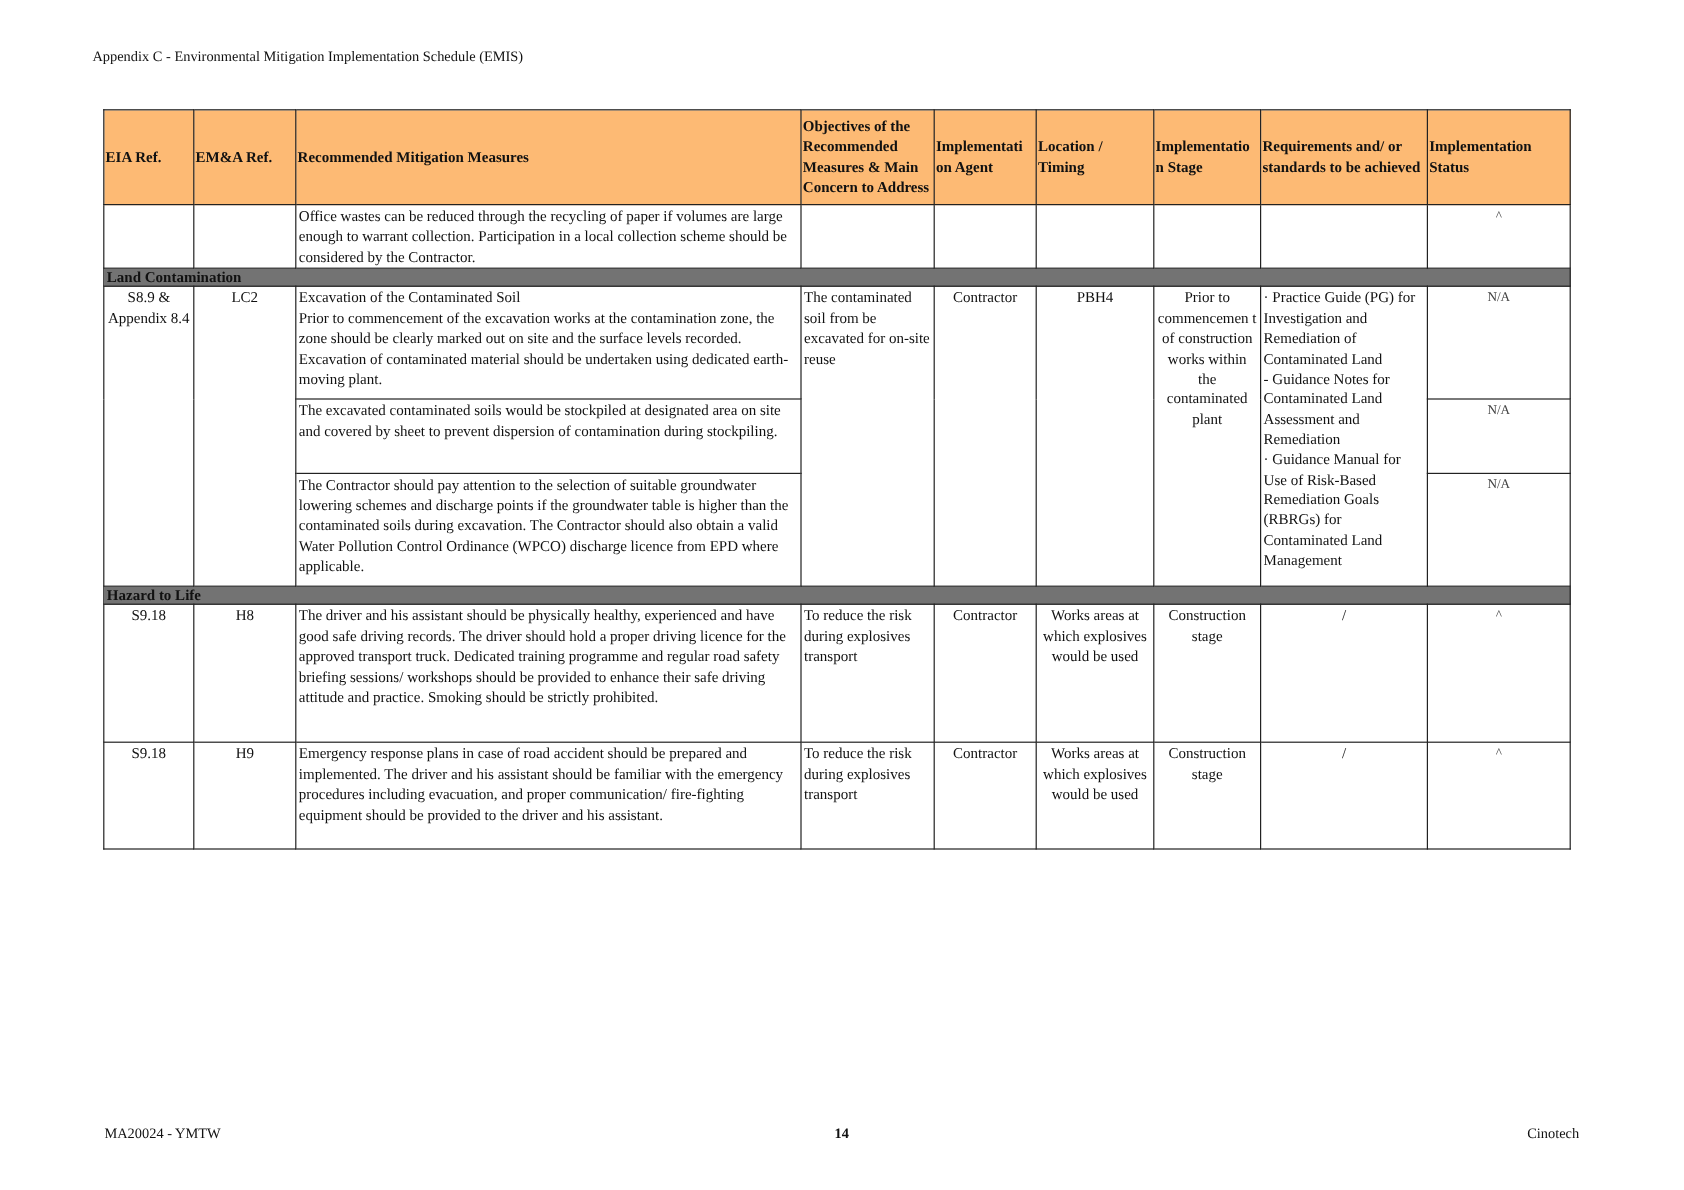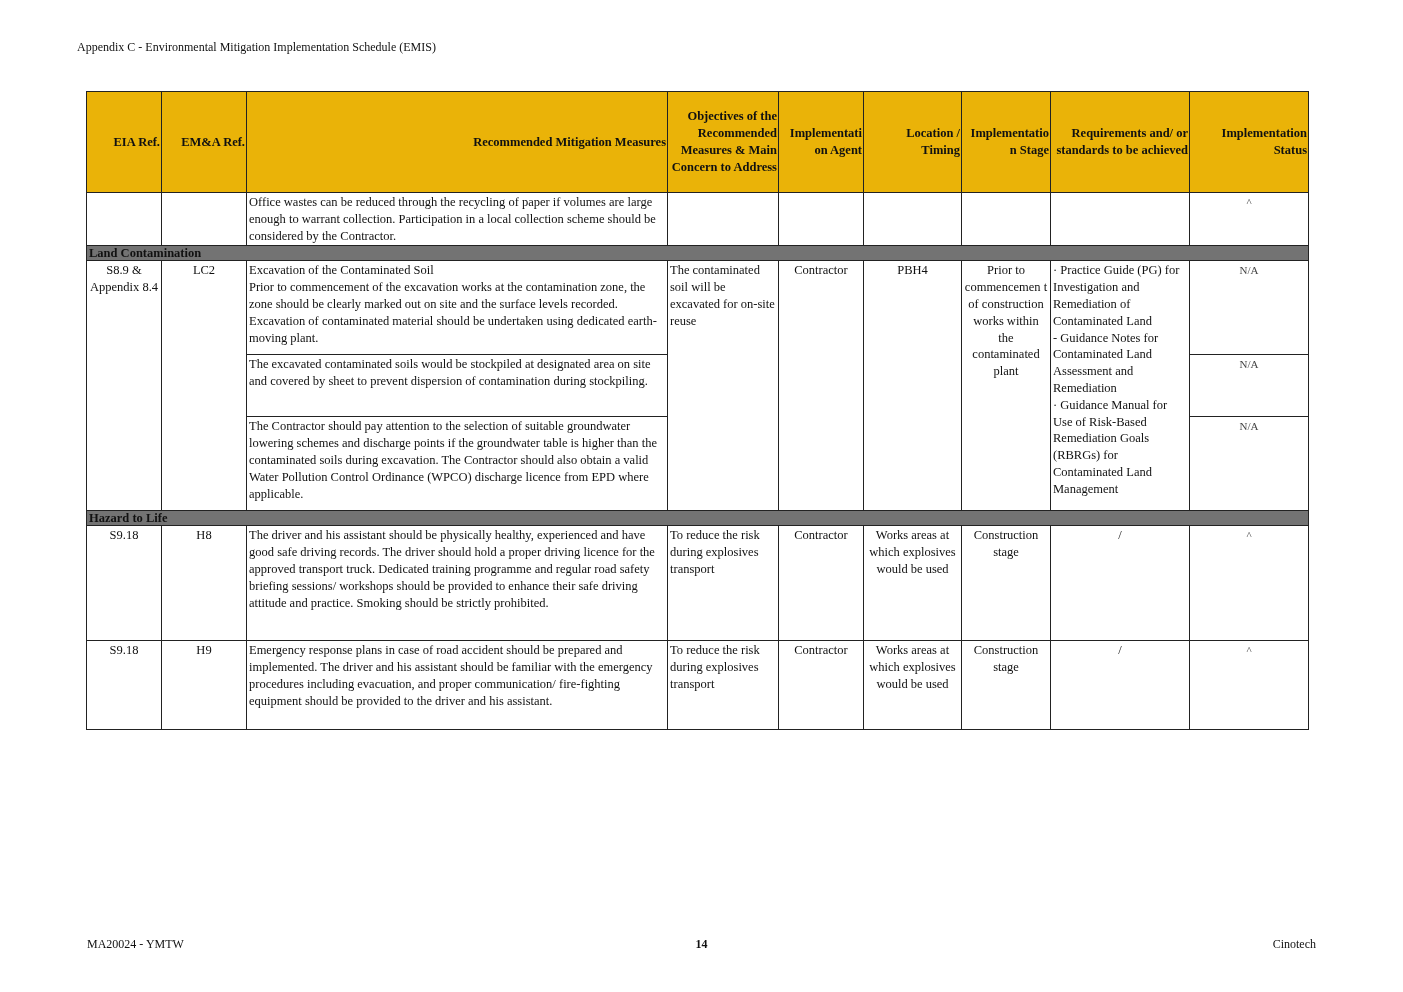--- a/index.html
+++ b/index.html
@@ -26,26 +26,26 @@
     table-layout: fixed;
     font-size: 12.5px;
     line-height: 16.8px;
   }
   table.emis th, table.emis td {
     border: 1.2px solid #222;
     vertical-align: top;
     padding: 1px 2px;
   }
   table.emis thead th {
-    background: #eab308;
+    background: #fdba74;
     font-weight: bold;
-    text-align: right;
+    text-align: left;
     vertical-align: middle;
     height: 78px;
-    padding: 11px 1px;
+    padding: 0 1px;
     line-height: 16.8px;
   }
   .c { text-align: center; }
   .l { text-align: left; }
   tr.section td {
     background: #737373;
     font-weight: bold;
     padding: 0 2px;
     height: 14px;
     line-height: 14px;
@@ -100,21 +100,21 @@
     <tr class="section">
       <td colspan="9">Land Contamination</td>
     </tr>
     <tr style="height:94px">
       <td class="c" rowspan="3">S8.9 &amp; Appendix 8.4</td>
       <td class="c" rowspan="3">LC2</td>
       <td class="l">
         <span class="u">Excavation of the Contaminated Soil</span><br>
         <span>Prior to commencement of the excavation works at the contamination zone, the zone should be clearly marked out on site and the surface levels recorded. Excavation of contaminated material should be undertaken using dedicated earth-moving plant.</span>
       </td>
-      <td class="l" rowspan="3">The contaminated soil will be excavated for on-site reuse</td>
+      <td class="l" rowspan="3">The contaminated soil from be excavated for on-site reuse</td>
       <td class="c" rowspan="3">Contractor</td>
       <td class="c" rowspan="3">PBH4</td>
       <td class="c" rowspan="3">Prior to commencemen t of construction works within the contaminated plant</td>
       <td class="l" rowspan="3" style="white-space:pre-line">· Practice Guide  (PG) for Investigation and Remediation of Contaminated Land
 - Guidance Notes for Contaminated Land Assessment and Remediation
 · Guidance Manual for Use of Risk-Based Remediation Goals (RBRGs) for Contaminated Land Management</td>
       <td class="c status">N/A</td>
     </tr>
     <tr style="height:62px">
       <td class="l">The excavated contaminated soils would be stockpiled at designated area on site and covered by sheet to prevent dispersion of contamination during stockpiling.</td>

